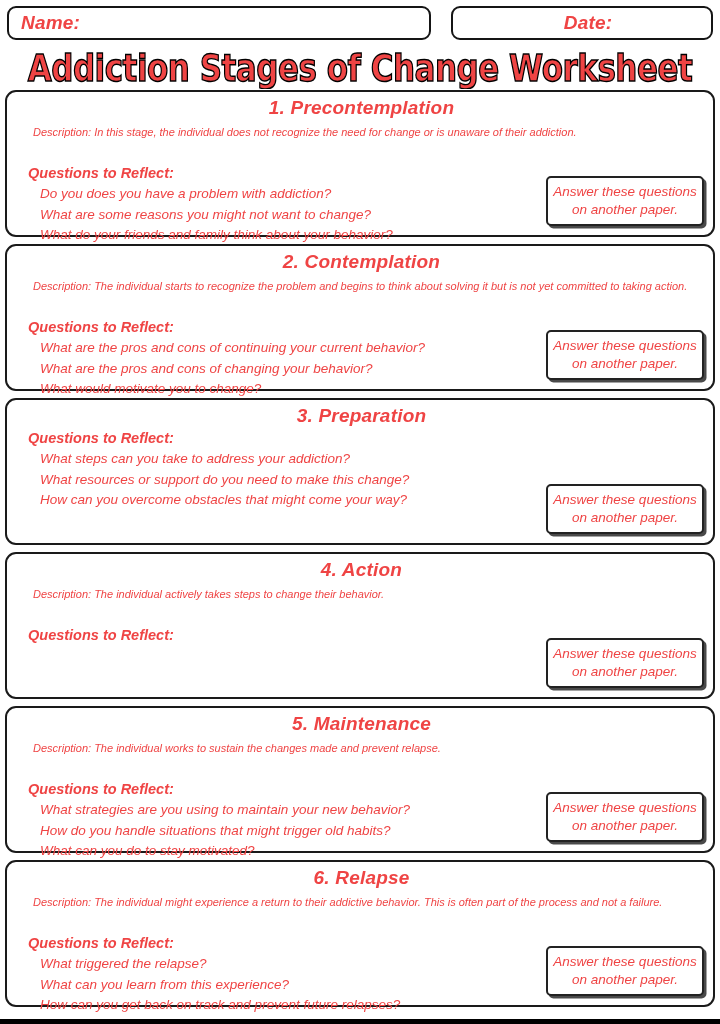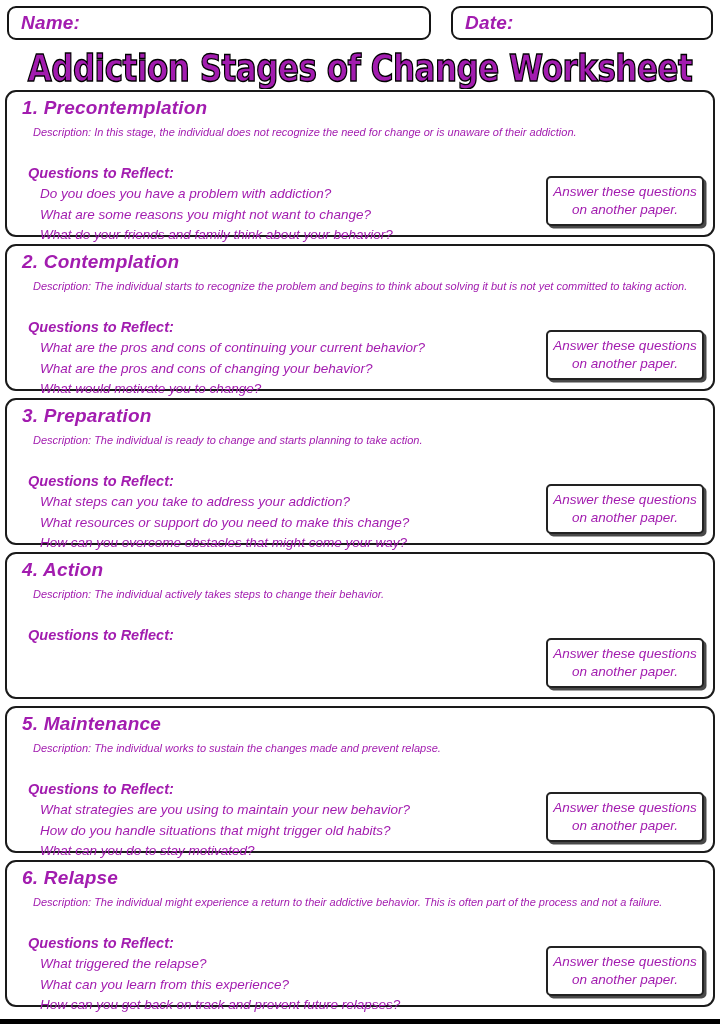--- a/index.html
+++ b/index.html
@@ -4,41 +4,41 @@
 <style>
   * { box-sizing: border-box; margin: 0; padding: 0; }
   html, body { background: #e8e8e8; }
   body { font-family: "Liberation Sans", sans-serif; }
   .page {
     position: relative;
     width: 720px;
     height: 1024px;
     margin: 0 auto;
     background: #ffffff;
-    color: #a21caf;
+    color: #ef4444;
     overflow: hidden;
     padding: 5px 5px 0 5px;
   }
   
   .header-row {
     display: flex;
     gap: 20px;
     margin: 1px 2px 4px 2px;
   }
   .fill-box {
     border: 2.5px solid #151515;
     border-radius: 9px;
     height: 34px;
     display: flex;
     align-items: center;
     padding-left: 12px;
     background: #fff;
   }
   .name-box { width: 424px; }
-  .date-box { flex: 1; }
+  .date-box { flex: 1; justify-content: center; }
   .fill-label {
     font-style: italic;
     font-weight: bold;
     font-size: 19px;
     letter-spacing: 0.2px;
   }
   .page-title {
     text-align: center;
     font-family: "DejaVu Sans", sans-serif;
     font-weight: bold;
@@ -62,20 +62,21 @@
     padding: 5px 12px 4px 12px;
     background: #fff;
     font-style: italic;
   }
   .stage-title {
     font-size: 19px;
     font-weight: bold;
     letter-spacing: 0.2px;
     padding-left: 3px;
     margin-bottom: 3px;
+    text-align: center;
   }
   .stage-desc {
     font-size: 11px;
     line-height: 20px;
     min-height: 43px;
     padding-left: 14px;
     padding-right: 4px;
     font-weight: 500;
   }
   .questions-label {
@@ -161,21 +162,20 @@
       <li>What would motivate you to change?</li>
     </ul>
     <div class="answer-note">
       <span>Answer these questions</span>
       <span>on another paper.</span>
     </div>
   </section>
 
   <section class="stage-card">
     <h2 class="stage-title">3. Preparation</h2>
-    <p class="stage-desc">Description: The individual is ready to change and starts planning to take action.</p>
     <p class="questions-label">Questions to Reflect:</p>
     <ul class="question-list">
       <li>What steps can you take to address your addiction?</li>
       <li>What resources or support do you need to make this change?</li>
       <li>How can you overcome obstacles that might come your way?</li>
     </ul>
     <div class="answer-note">
       <span>Answer these questions</span>
       <span>on another paper.</span>
     </div>

